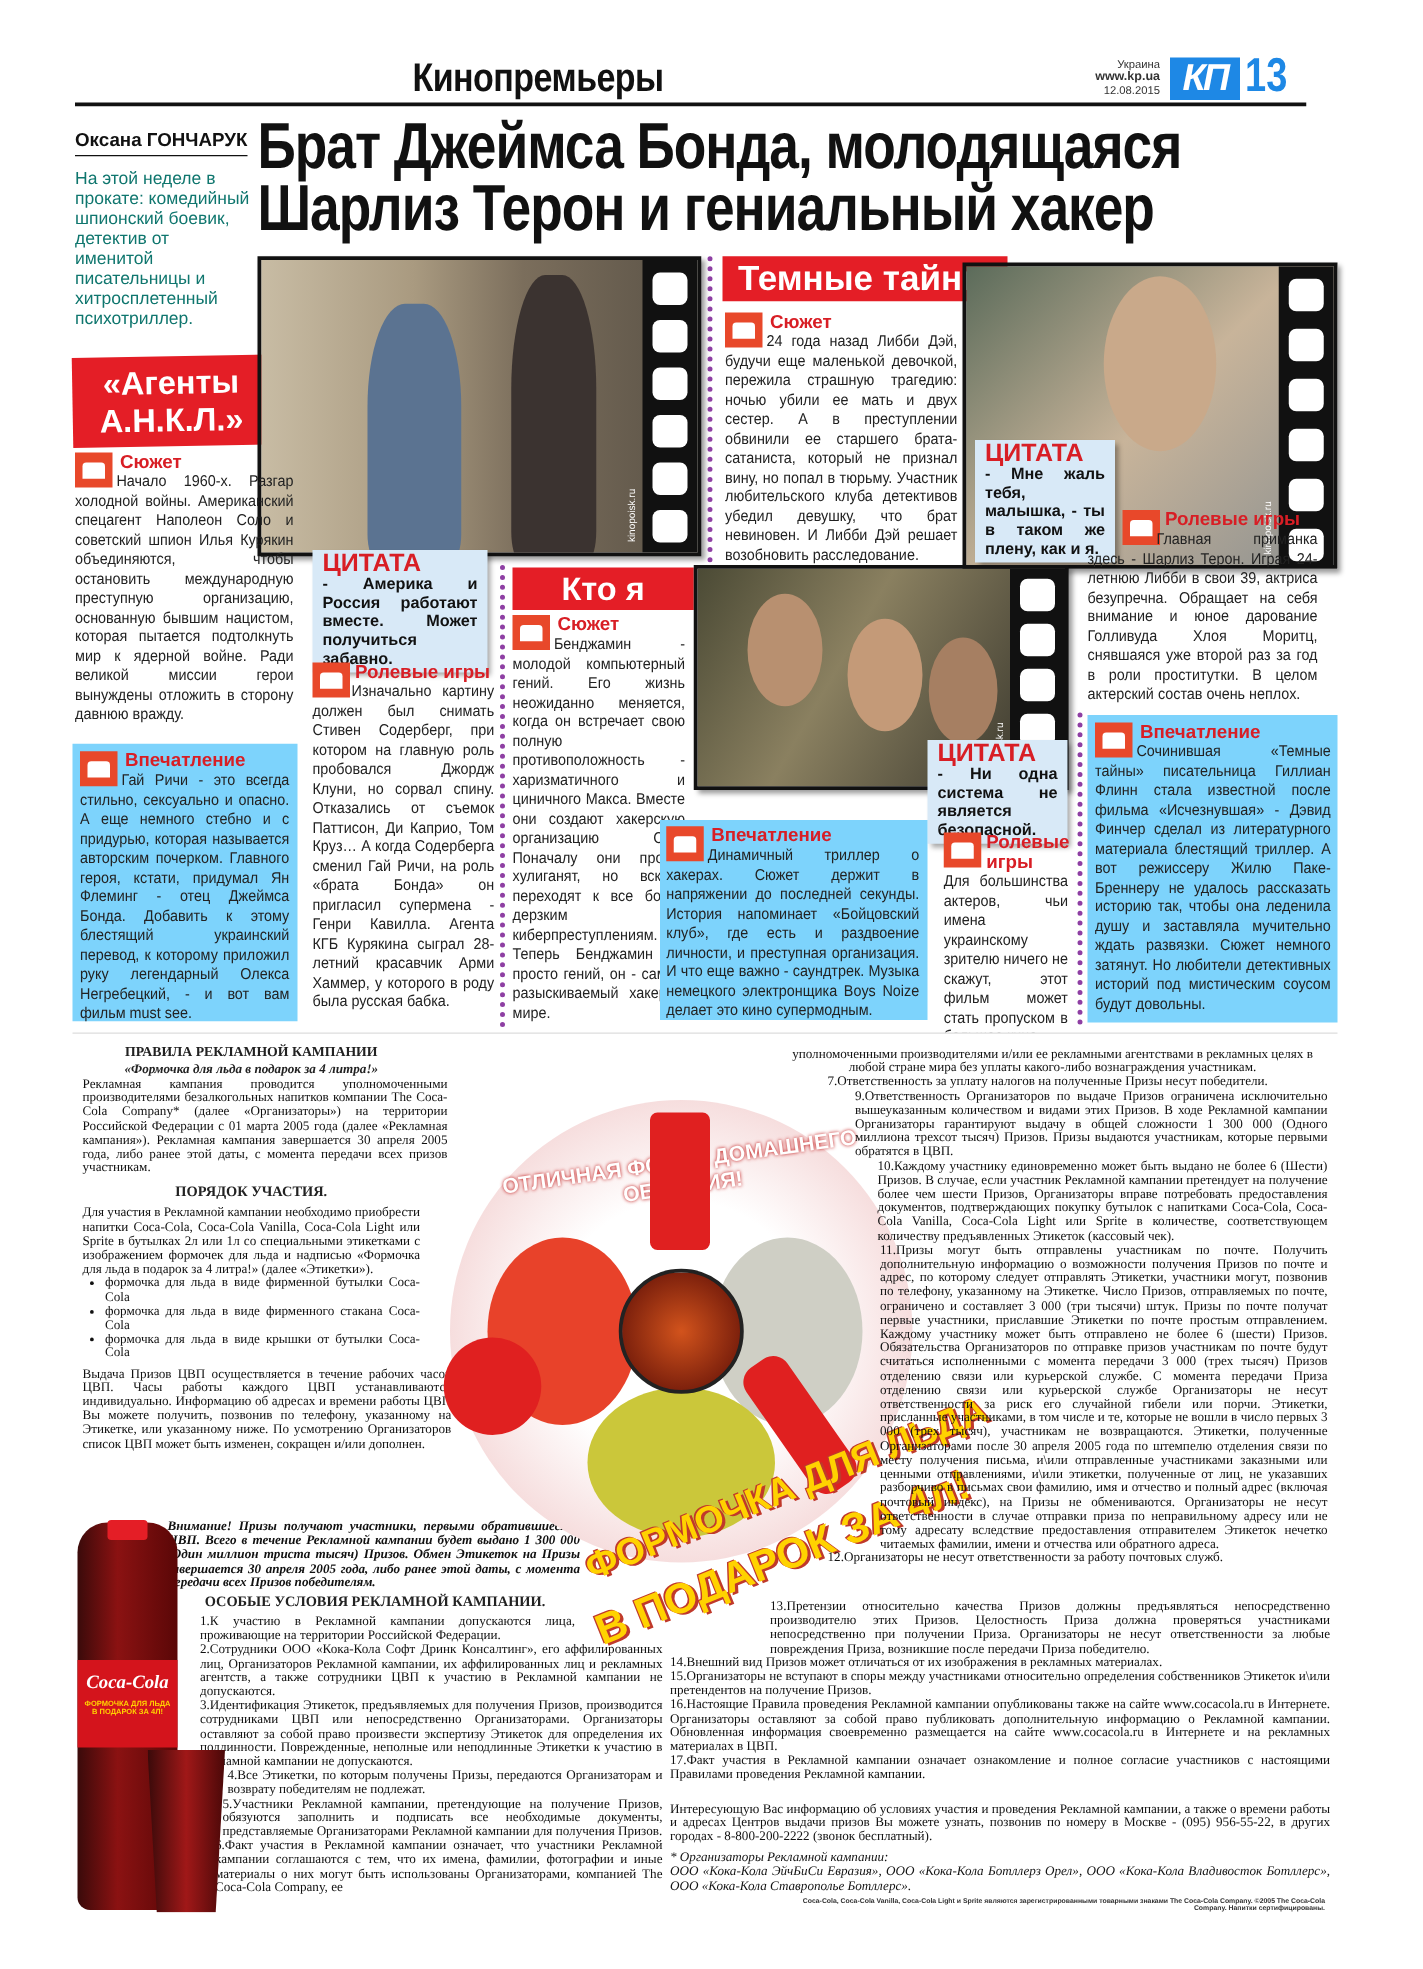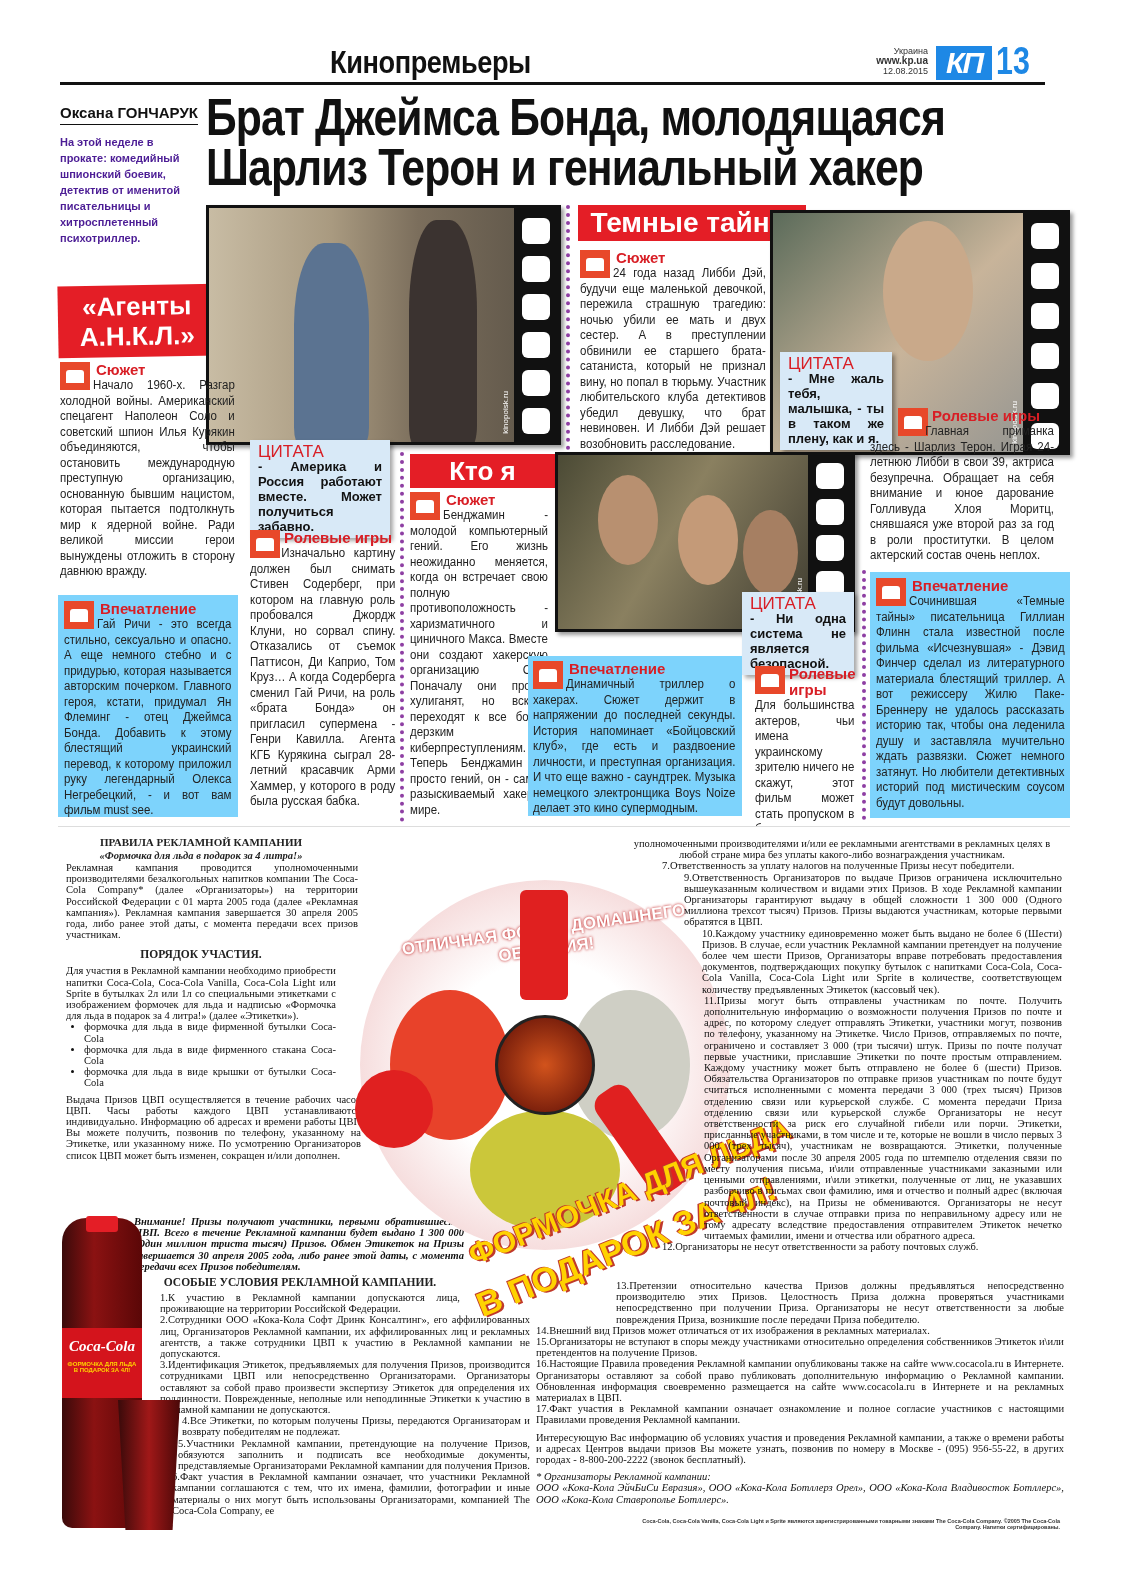--- a/index.html
+++ b/index.html
@@ -7,42 +7,42 @@
 .abs{position:absolute}
 
 .section-title{left:330px;top:44px;font-family:"Liberation Sans",sans-serif;font-weight:bold;font-size:32px;letter-spacing:-0.5px;transform:scaleX(0.85);transform-origin:left;color:#111}
 .topline{left:60px;top:82px;width:985px;height:3px;background:#111}
 .meta{left:868px;top:46px;font-size:9px;line-height:10px;text-align:right;color:#333;width:60px}
 .meta b{font-size:10px}
 .logo-box{left:936px;top:46px;width:56px;height:34px;background:#1e88e5;color:#fff;font-weight:bold;font-style:italic;font-size:30px;line-height:34px;text-align:center;letter-spacing:-2px}
 .page-num{left:996px;top:40px;font-size:38px;font-weight:bold;color:#1e88e5;transform:scaleX(0.8);transform-origin:left}
 .byline{left:60px;top:104px;font-size:15px;font-weight:bold;color:#111;border-bottom:1px solid #111;width:138px;padding-bottom:3px;transform-origin:left}
 .headline{left:206px;top:92px;width:850px;font-weight:bold;font-size:52px;line-height:50px;color:#111;letter-spacing:-1px;transform:scaleX(0.82);transform-origin:left;white-space:nowrap}
-.lead{left:60px;top:134px;width:140px;font-size:11px;line-height:16px;font-weight:bold;color:#4c1d95}
+.lead{left:60px;top:134px;width:140px;font-size:14px;line-height:16px;font-weight:normal;color:#0f766e}
 
 .banner{background:#e41e26;color:#fff;font-weight:bold;text-align:center}
 .b1{left:58px;top:285px;width:158px;height:72px;font-size:26px;line-height:30px;padding-top:6px;transform:rotate(-1deg)}
 .b2{left:578px;top:205px;width:228px;height:36px;font-size:28px;line-height:36px}
 .b3{left:410px;top:454px;width:145px;height:34px;font-size:26px;line-height:34px}
 
 .photo{border:3px solid #111;overflow:hidden;box-shadow:3px 3px 4px rgba(0,0,0,.4)}
 .p1{left:206px;top:205px;width:355px;height:240px;background:linear-gradient(90deg,#c8bca4 0%,#a99a80 35%,#7b6e5c 60%,#5a5246 100%)}
 .p2{left:770px;top:210px;width:300px;height:245px;background:linear-gradient(135deg,#5b6b5a,#c8b49a 50%,#8c9090)}
 .p3{left:555px;top:452px;width:300px;height:180px;background:linear-gradient(120deg,#4b4a35,#8a8060 40%,#2e2d26)}
 .film-strip{position:absolute;right:0;top:0;width:44px;height:100%;background:#111}
 .film-hole{position:absolute;left:8px;width:28px;height:26px;background:#fff;border-radius:6px}
 .person{position:absolute;border-radius:40% 40% 10% 10%}
 .watermark{position:absolute;right:48px;bottom:8px;font-size:8px;color:#fff;writing-mode:vertical-rl;transform:rotate(180deg)}
 
 .hd{color:#d81e25;font-weight:bold;font-size:15px;line-height:16px}
 .body{font-size:12.5px;line-height:15.5px;color:#222;text-align:justify;font-family:"Liberation Sans",sans-serif;transform:scaleX(0.92);transform-origin:left}
 .ico{width:30px;height:28px;background:#e8482a;display:inline-block;position:relative}
 .ico::after{content:"";position:absolute;left:6px;top:8px;width:18px;height:13px;background:#fff;border-radius:3px 3px 0 0}
 .quote{background:#d8e9f7;box-shadow:3px 3px 4px rgba(0,0,0,.35);padding:4px 8px}
-.quote .qh{color:#d81e25;font-weight:normal;font-size:17px;line-height:15px}
+.quote .qh{color:#d81e25;font-weight:bold;font-size:20px;line-height:15px}
 .quote .qt{font-weight:bold;font-size:13px;line-height:15px;color:#111;text-align:justify}
 .impress{background:#7dd3fc}
 .dots{border-left:4px dotted #8e3fa3}
 
 .ad{left:58px;top:826px;width:1012px;height:705px;background:#fff;border-top:1px solid #ddd}
 .ad-text{font-family:"Liberation Serif",serif;font-size:10.5px;line-height:11.2px;color:#111;text-align:justify}
 .ad-h{font-family:"Liberation Serif",serif;font-weight:bold;text-align:center;font-size:11.5px;line-height:13px}
 .circle{left:360px;top:880px;width:370px;height:370px;border-radius:50%;background:radial-gradient(circle,#fff 40%,#f5d9d9 75%,#fff 100%)}
 .arc-text{font-weight:bold;color:#fff;font-size:24px;text-shadow:0 0 3px #b00}
 .promo{font-weight:bold;color:#ffd200;font-size:30px;line-height:32px;text-shadow:2px 2px 0 #c0392b,-1px -1px 0 #c0392b;transform:rotate(-22deg);transform-origin:left}
@@ -225,21 +225,21 @@
   <div class="ad-text" style="padding-left:82px">11.Призы могут быть отправлены участникам по почте. Получить дополнительную информацию о возможности получения Призов по почте и адрес, по которому следует отправлять Этикетки, участники могут, позвонив по телефону, указанному на Этикетке. Число Призов, отправляемых по почте, ограничено и составляет 3 000 (три тысячи) штук. Призы по почте получат первые участники, приславшие Этикетки по почте простым отправлением. Каждому участнику может быть отправлено не более 6 (шести) Призов. Обязательства Организаторов по отправке призов участникам по почте будут считаться исполненными с момента передачи 3 000 (трех тысяч) Призов отделению связи или курьерской службе. С момента передачи Приза отделению связи или курьерской службе Организаторы не несут ответственности за риск его случайной гибели или порчи. Этикетки, присланные участниками, в том числе и те, которые не вошли в число первых 3 000 (трех тысяч), участникам не возвращаются. Этикетки, полученные Организаторами после 30 апреля 2005 года по штемпелю отделения связи по месту получения письма, и\или отправленные участниками заказными или ценными отправлениями, и\или этикетки, полученные от лиц, не указавших разборчиво в письмах свои фамилию, имя и отчество и полный адрес (включая почтовый индекс), на Призы не обмениваются. Организаторы не несут ответственности в случае отправки приза по неправильному адресу или не тому адресату вследствие предоставления отправителем Этикеток нечетко читаемых фамилии, имени и отчества или обратного адреса.</div>
   <div class="ad-text" style="padding-left:40px">12.Организаторы не несут ответственности за работу почтовых служб.</div>
 </div>
 <div class="abs" style="left:536px;top:1280px;width:528px">
   <div class="ad-text" style="padding-left:80px">13.Претензии относительно качества Призов должны предъявляться непосредственно производителю этих Призов. Целостность Приза должна проверяться участниками непосредственно при получении Приза. Организаторы не несут ответственности за любые повреждения Приза, возникшие после передачи Приза победителю.</div>
   <div class="ad-text">14.Внешний вид Призов может отличаться от их изображения в рекламных материалах.</div>
   <div class="ad-text">15.Организаторы не вступают в споры между участниками относительно определения собственников Этикеток и\или претендентов на получение Призов.</div>
   <div class="ad-text">16.Настоящие Правила проведения Рекламной кампании опубликованы также на сайте www.cocacola.ru в Интернете. Организаторы оставляют за собой право публиковать дополнительную информацию о Рекламной кампании. Обновленная информация своевременно размещается на сайте www.cocacola.ru в Интернете и на рекламных материалах в ЦВП.</div>
   <div class="ad-text">17.Факт участия в Рекламной кампании означает ознакомление и полное согласие участников с настоящими Правилами проведения Рекламной кампании.</div>
   <div class="ad-text"></div>
-  <div class="ad-text" style="margin-top:6px">Интересующую Вас информацию об условиях участия и проведения Рекламной кампании, а также о времени работы и адресах Центров выдачи призов Вы можете узнать, позвонив по номеру в Москве - (095) 956-55-22, в других городах - 8-800-200-2222 (звонок бесплатный).</div>
+  <div class="ad-text" style="margin-top:16px">Интересующую Вас информацию об условиях участия и проведения Рекламной кампании, а также о времени работы и адресах Центров выдачи призов Вы можете узнать, позвонив по номеру в Москве - (095) 956-55-22, в других городах - 8-800-200-2222 (звонок бесплатный).</div>
   <div class="ad-text" style="margin-top:6px;font-style:italic">* Организаторы Рекламной кампании:</div>
   <div class="ad-text" style="font-style:italic">ООО «Кока-Кола ЭйчБиСи Евразия», ООО «Кока-Кола Ботллерз Орел», ООО «Кока-Кола Владивосток Ботллерс», ООО «Кока-Кола Ставрополье Ботллерс».</div>
 </div>
 <div class="abs small-legal" style="left:620px;top:1518px;width:440px;text-align:right">Coca-Cola, Coca-Cola Vanilla, Coca-Cola Light и Sprite являются зарегистрированными товарными знаками The Coca-Cola Company. ©2005 The Coca-Cola Company. Напитки сертифицированы.</div>
 
 <div class="abs bottle"></div>
 <div class="abs cap"></div>
 <div class="abs label">
   <div style="color:#fff;font-family:'Liberation Serif',serif;font-style:italic;font-weight:bold;font-size:15px;text-align:center;padding-top:10px">Coca-Cola</div>
   <div style="color:#ffd200;font-size:6px;font-weight:bold;text-align:center;padding:6px 4px 0">ФОРМОЧКА ДЛЯ ЛЬДА В ПОДАРОК ЗА 4Л!</div>

